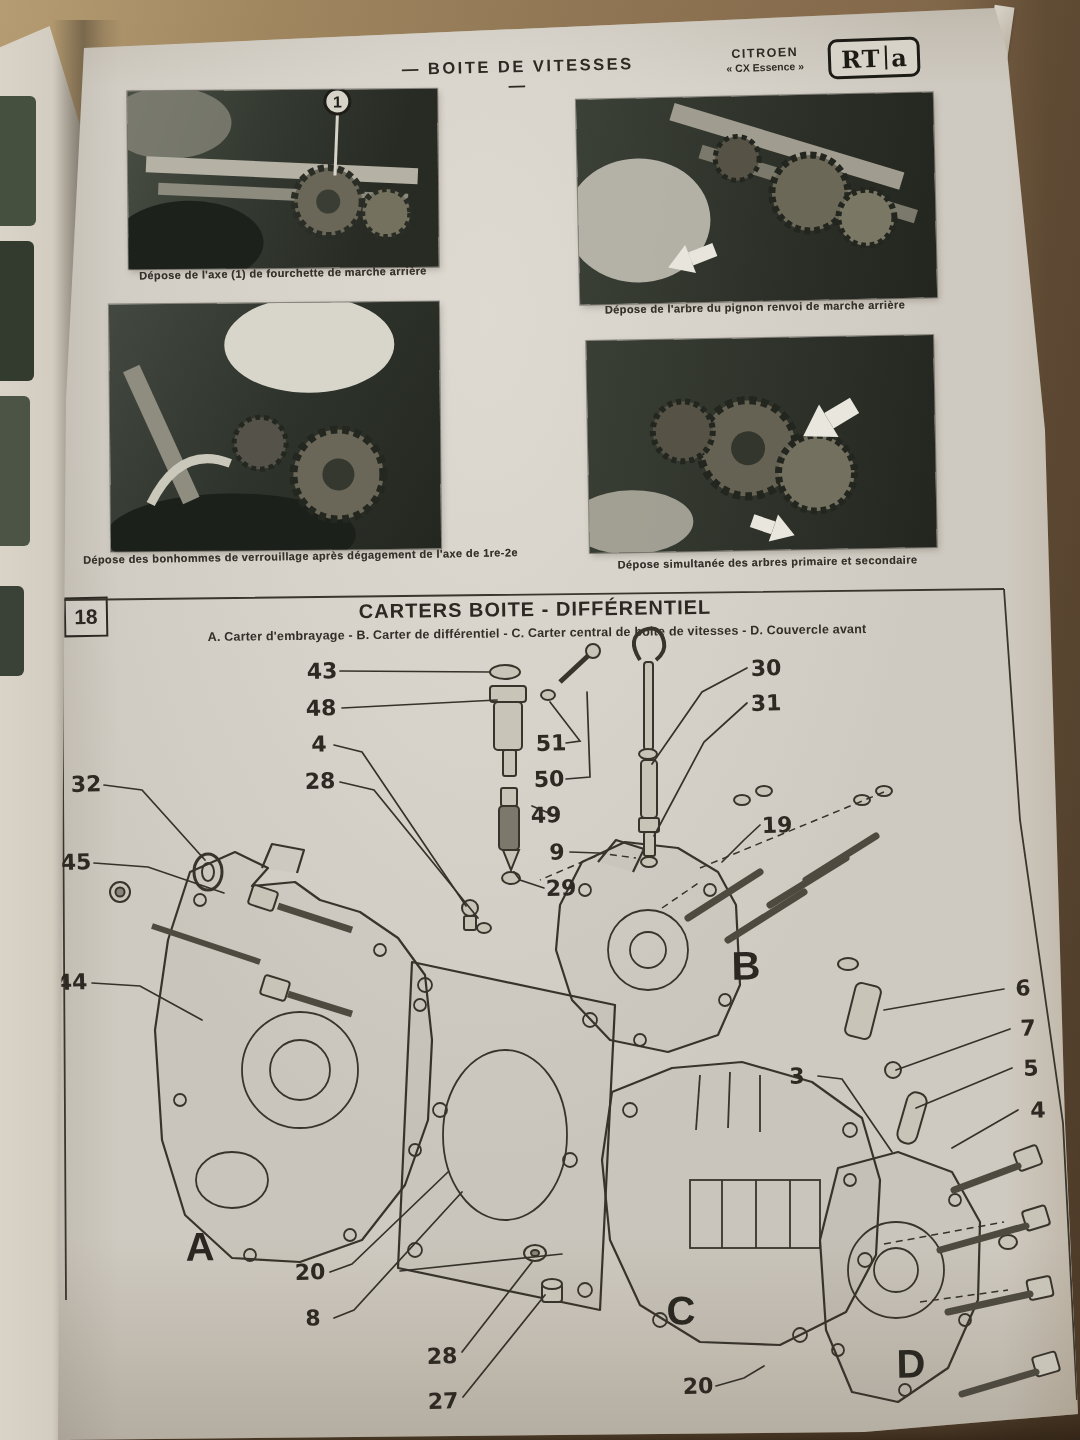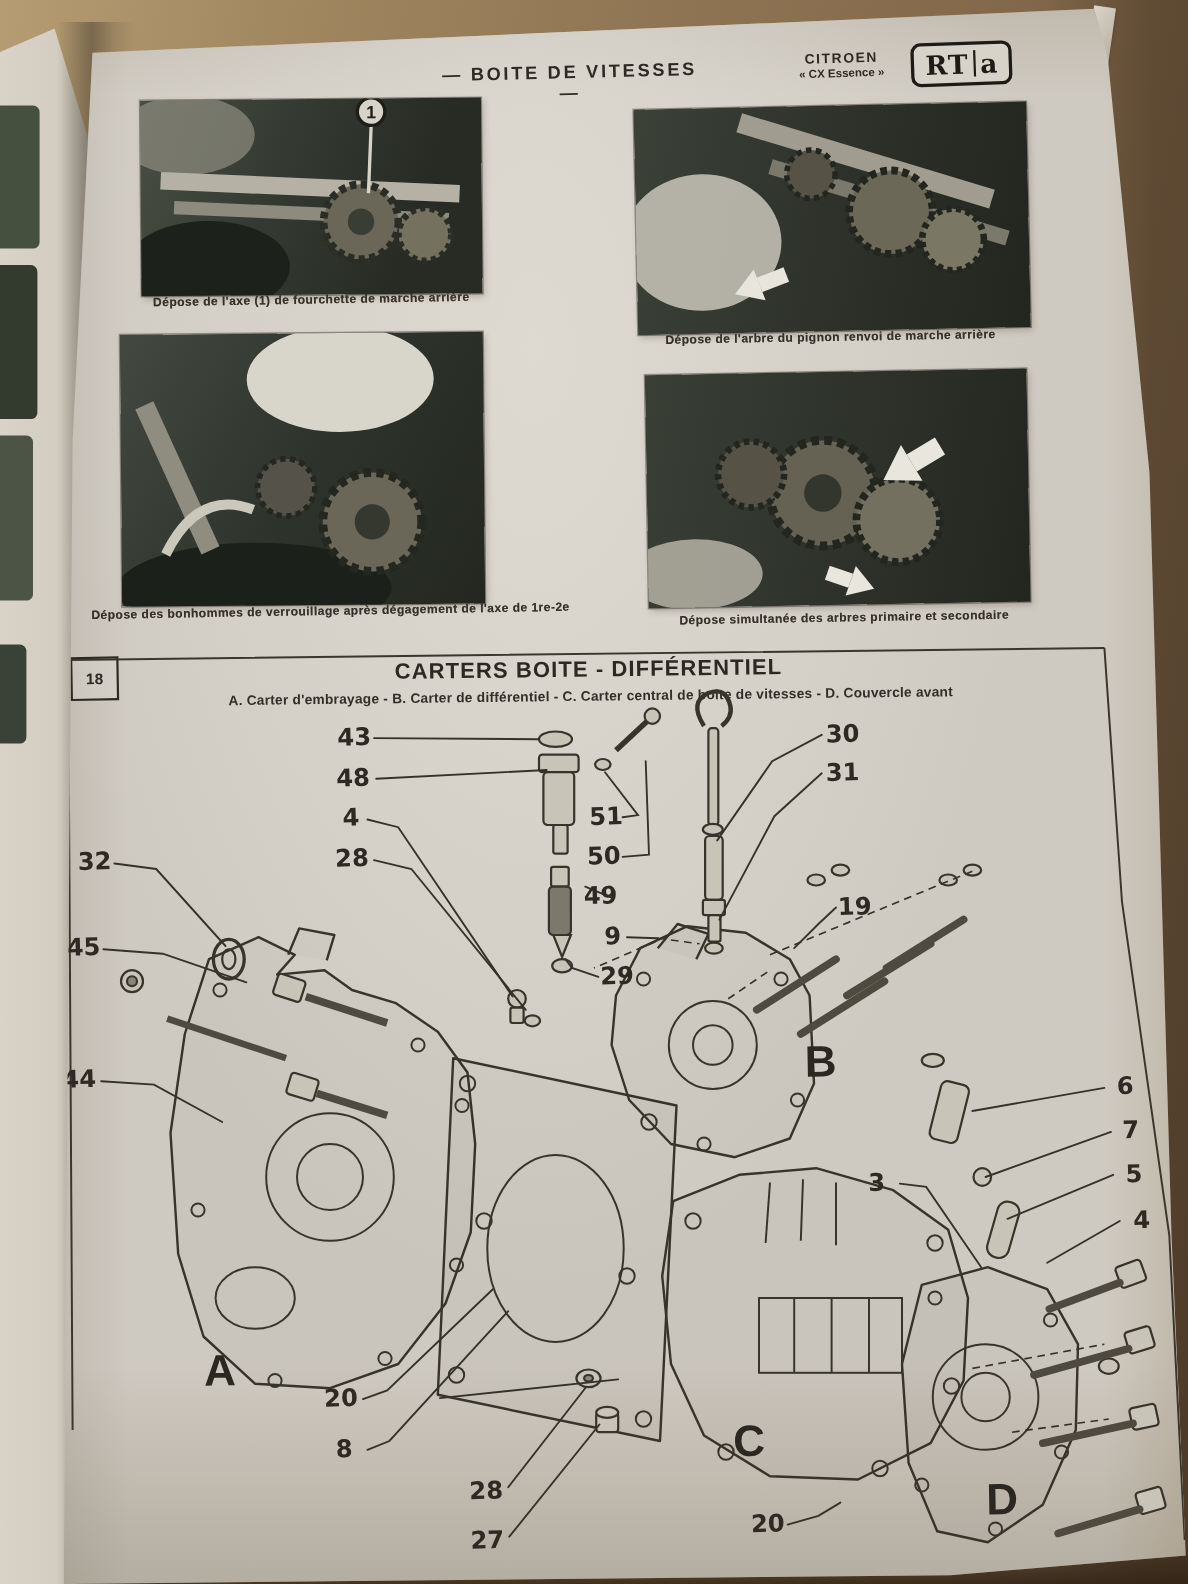--- a/index.html
+++ b/index.html
@@ -45,21 +45,21 @@
     background:linear-gradient(110deg,#4a4f44,#343931 40%,#272b23 78%);}
   .ph2{left:578px;top:96px;width:357px;height:205px;transform:rotate(-1.2deg);
     background:linear-gradient(100deg,#3c4138,#2b2f27 60%,#22261f);}
   .ph3{left:110px;top:303px;width:330px;height:247px;transform:rotate(-.5deg);
     background:linear-gradient(120deg,#434840,#2e332b 50%,#23271f);}
   .ph4{left:588px;top:338px;width:347px;height:212px;transform:rotate(-1deg);
     background:linear-gradient(100deg,#3a3f36,#2a2e26 70%,#22261f);}
   .caption{position:absolute;font-size:11px;font-weight:bold;color:#35312a;text-align:center;
     letter-spacing:.4px;line-height:1.4;transform:rotate(-1deg);text-shadow:0 0 .6px rgba(53,49,42,.55);}
   .fig-box{position:absolute;left:64px;top:597px;width:40px;height:36px;border:2.5px solid #2c2923;
-    display:flex;align-items:center;justify-content:center;font-size:14px;font-weight:bold;color:#2c2923;
+    display:flex;align-items:center;justify-content:center;font-size:21px;font-weight:bold;color:#2c2923;
     transform:rotate(-1deg);background:rgba(255,255,255,.12);}
   .fig-title{position:absolute;left:235px;top:598px;width:600px;text-align:center;
     font-size:20px;font-weight:bold;letter-spacing:1px;color:#2c2923;transform:rotate(-.7deg);}
   .fig-legend{position:absolute;left:92px;top:626px;width:890px;text-align:center;
     font-size:12.5px;font-weight:bold;color:#332f28;transform:rotate(-.7deg);letter-spacing:.2px;}
   #diagram{position:absolute;left:0;top:0;pointer-events:none;}
   .callout{position:absolute;transform:translate(-50%,-50%) rotate(-1.5deg);
     font-size:22px;font-weight:bold;color:#2e2a23;font-family:"DejaVu Sans",sans-serif;}
   .letter{position:absolute;transform:translate(-50%,-50%) rotate(-1deg);
     font-size:40px;font-weight:bold;color:#2b2721;}

